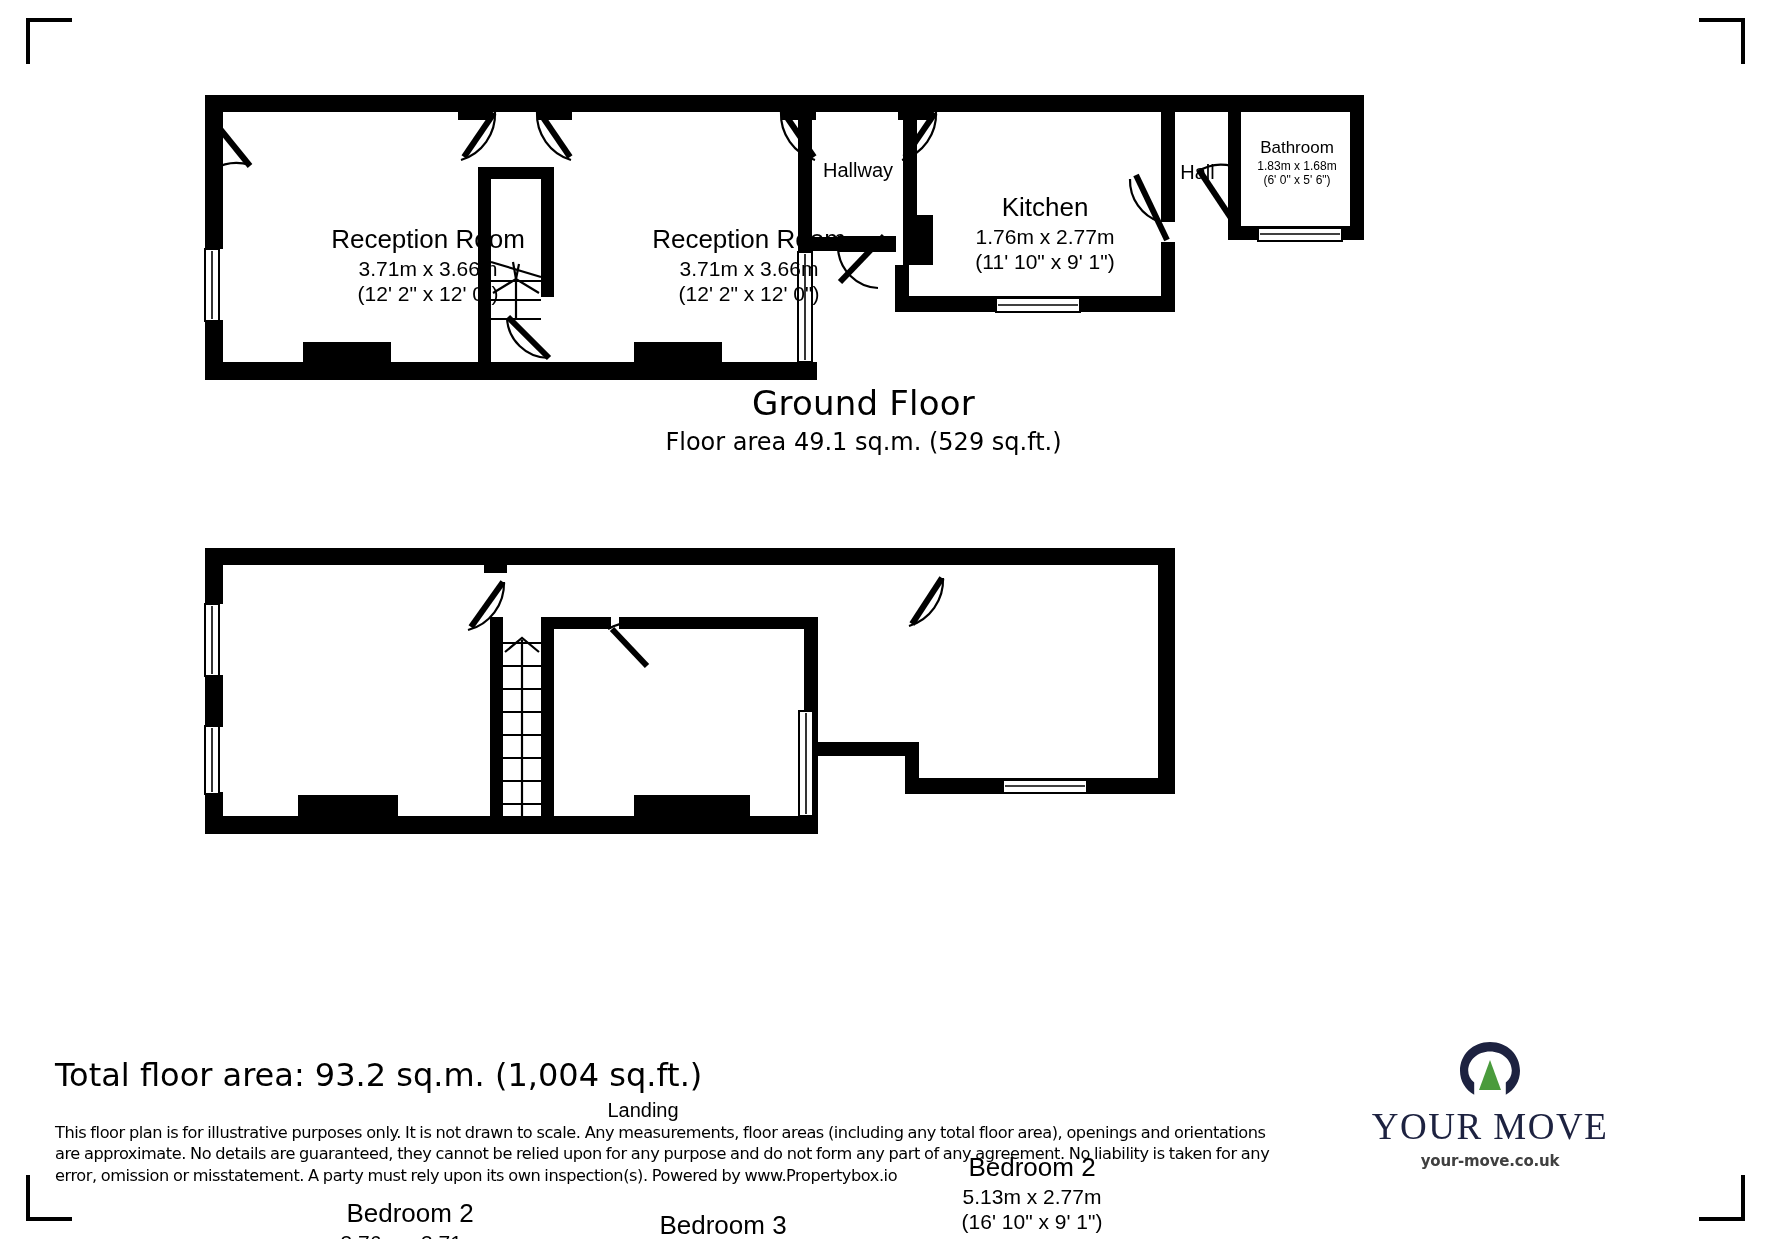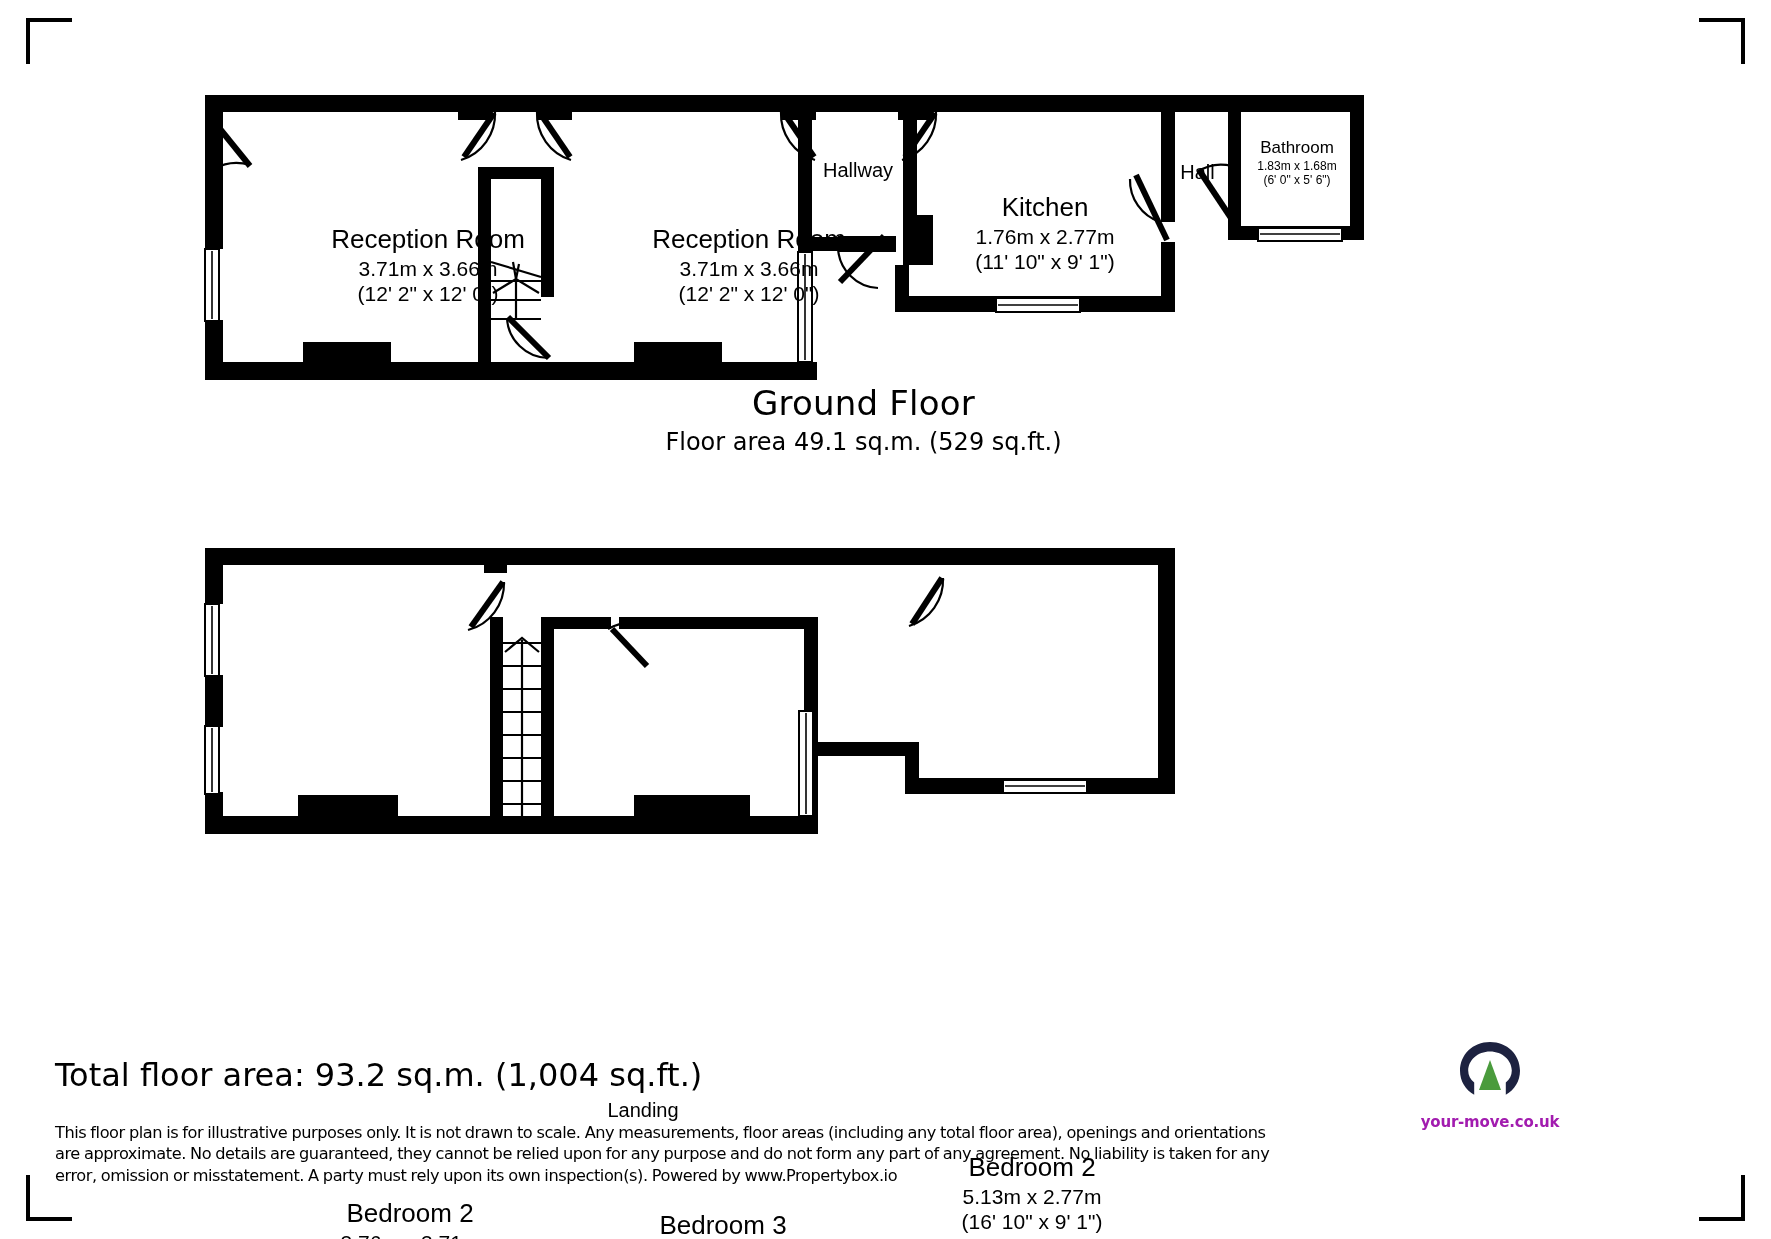--- a/index.html
+++ b/index.html
@@ -100,21 +100,21 @@
     font-size: 37px;
     color: #1d2240;
     letter-spacing: 1.5px;
     margin-top: 2px;
     line-height: 1;
   }
   #logo-url {
     font-family: "DejaVu Sans", sans-serif;
     font-size: 15px;
     font-weight: bold;
-    color: #a21caf;
+    color: #404040;
     margin-top: 7px;
     letter-spacing: -0.2px;
   }
 </style>
 </head>
 <body>
 
 <div class="crop crop-tl"></div>
 <div class="crop crop-tr"></div>
 <div class="crop crop-bl"></div>
@@ -330,14 +330,15 @@
 </div>
 
 <div id="total-area">Total floor area: 93.2 sq.m. (1,004 sq.ft.)</div>
 <div id="disclaimer">This floor plan is for illustrative purposes only. It is not drawn to scale. Any measurements, floor areas (including any total floor area), openings and orientations are approximate. No details are guaranteed, they cannot be relied upon for any purpose and do not form any part of any agreement. No liability is taken for any error, omission or misstatement. A party must rely upon its own inspection(s). Powered by www.Propertybox.io</div>
 
 <div id="logo-block">
   <svg id="logo-mark" width="72" height="68" viewBox="0 0 72 68">
     <path d="M36 4 C18.8 4 6 16.6 6 32.8 C6 43.2 11.5 52 20.2 56.8 L20.2 44.6 C16.4 41.6 14.2 37.4 14.2 32.6 C14.2 22.2 23.6 13.4 36 13.4 C48.4 13.4 57.8 22.2 57.8 32.6 C57.8 37.4 55.6 41.6 51.8 44.6 L51.8 56.8 C60.5 52 66 43.2 66 32.8 C66 16.6 53.2 4 36 4 Z" fill="#1d2240"></path>
     <path d="M36 22 L47 52 L25 52 Z" fill="#4a9b3c"></path>
   </svg>
+  <div id="logo-word">YOUR MOVE</div>
   <div id="logo-url">your-move.co.uk</div>
 </div>
 
 </body></html>

